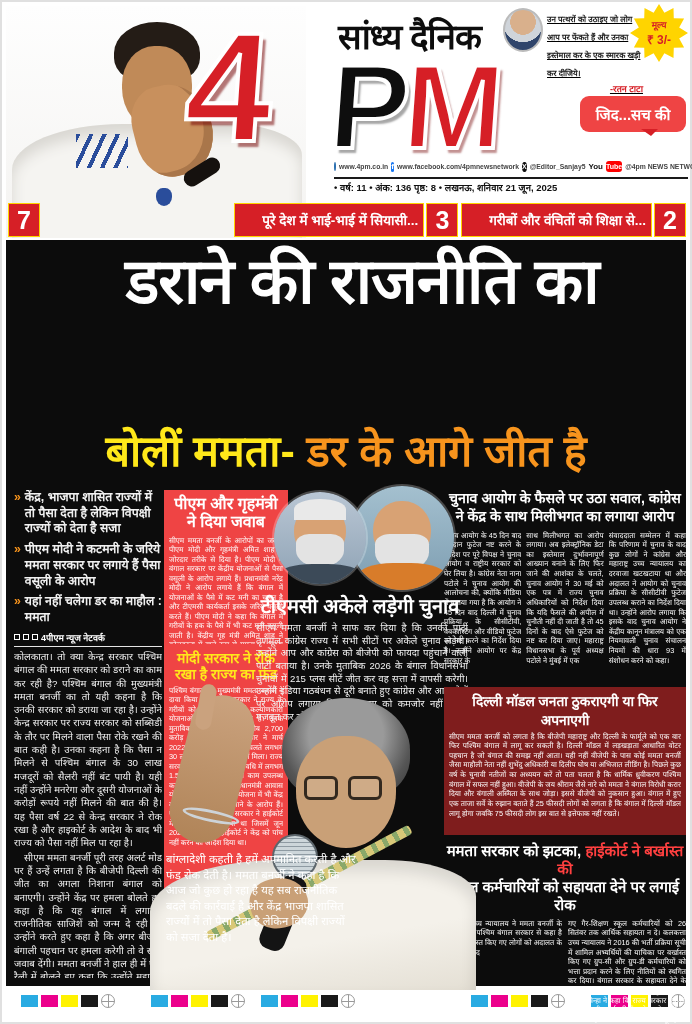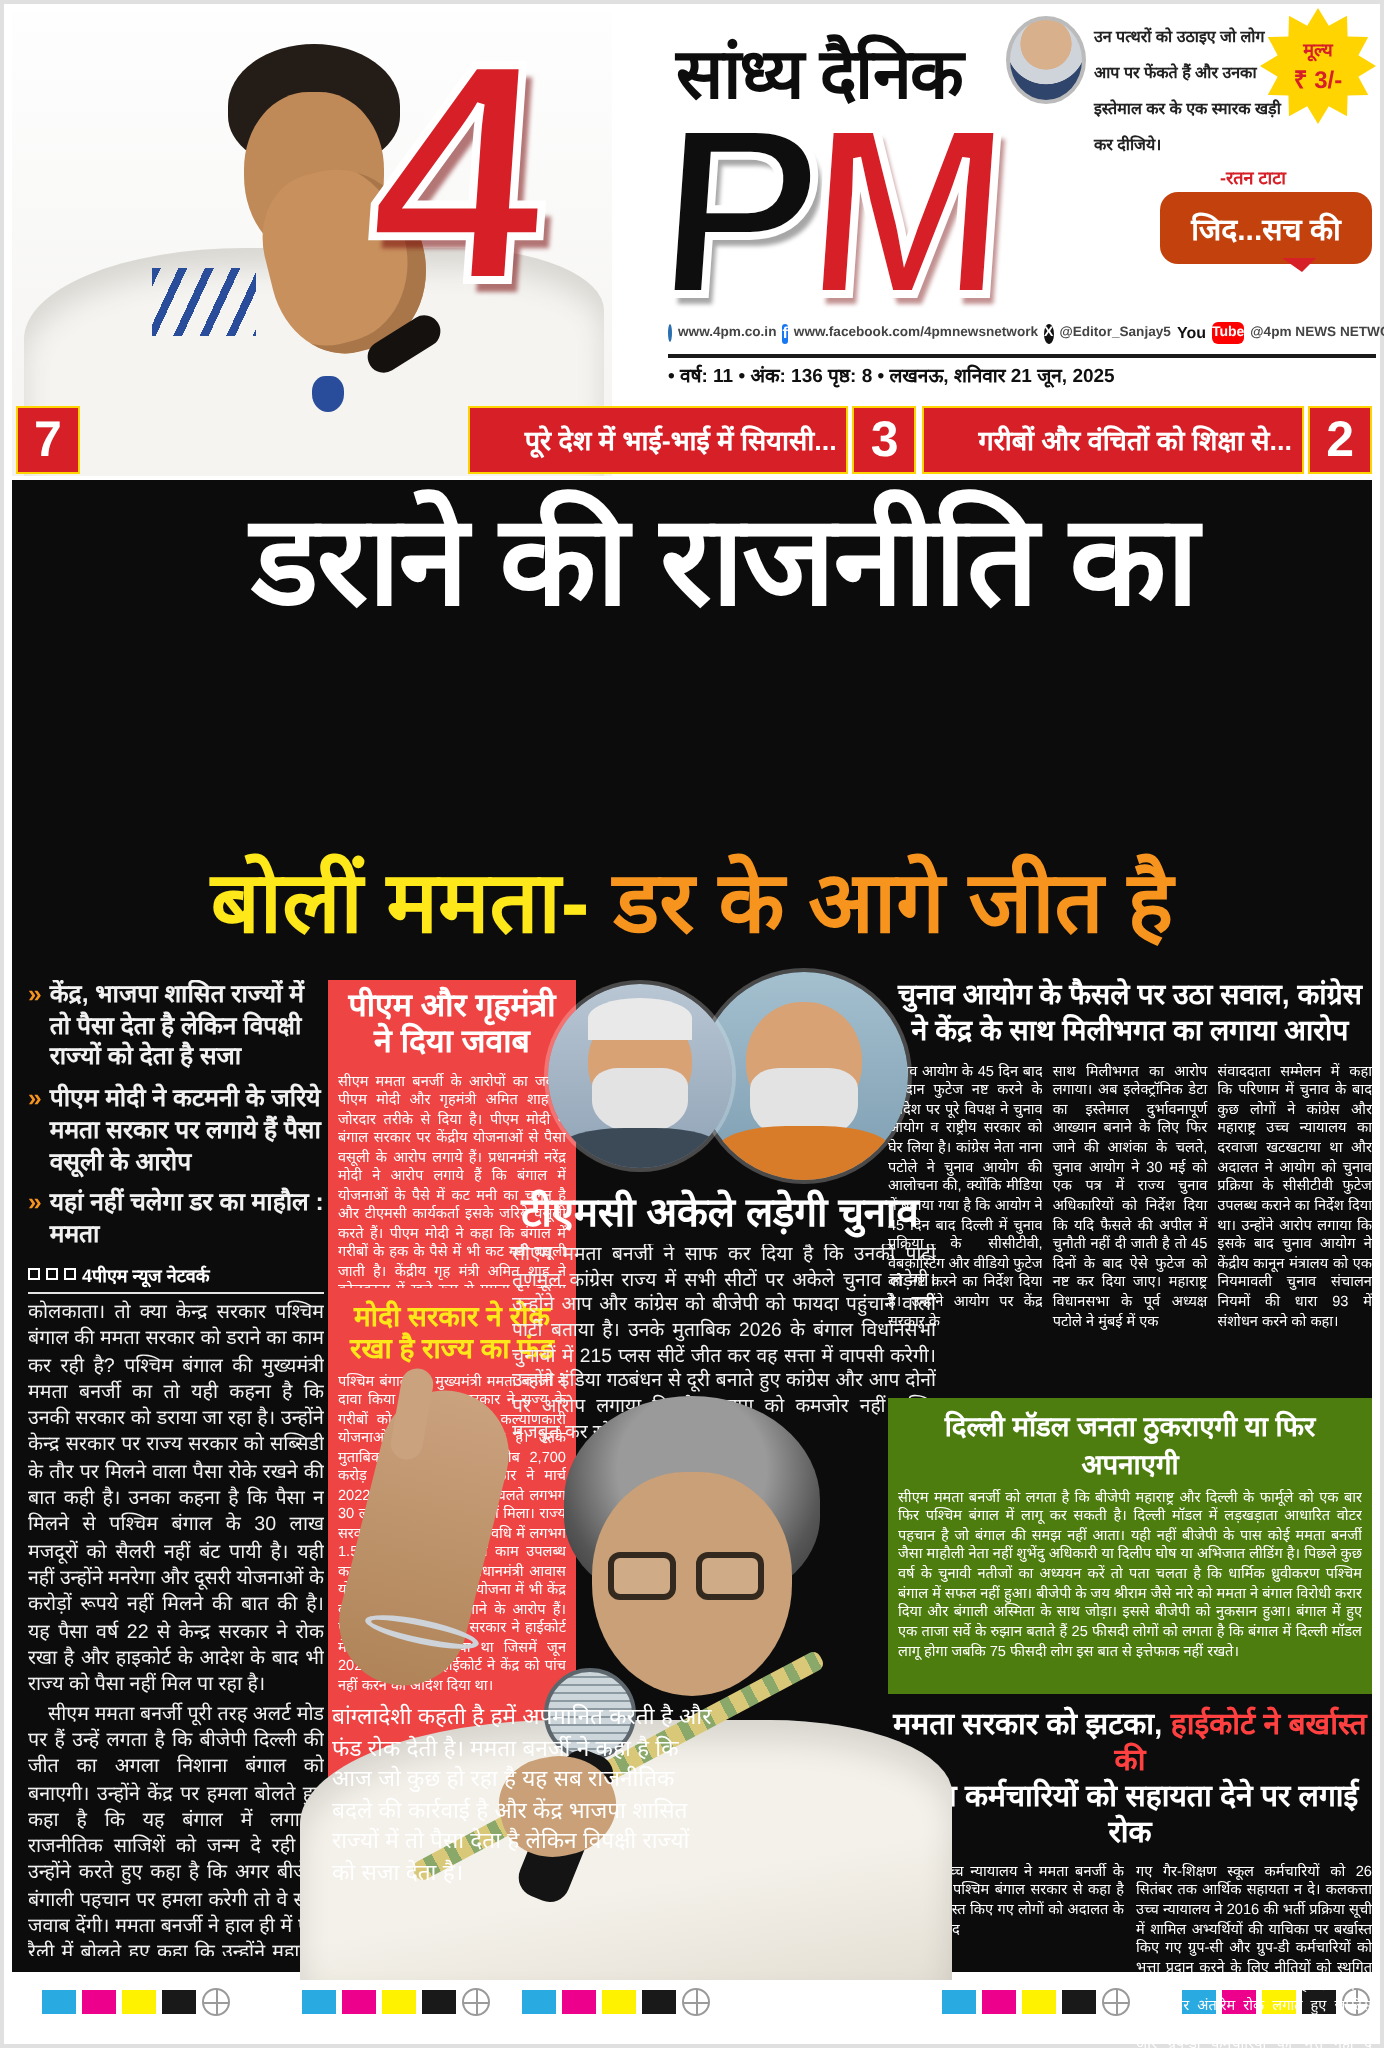--- a/index.html
+++ b/index.html
@@ -31,34 +31,34 @@
             color:#d61f26; -webkit-text-stroke:4px #fff; text-shadow:5px 6px 2px rgba(120,10,10,.55);
             transform:skewX(-4deg); z-index:3; }
   .logo-p { position:absolute; left:330px; top:46px; font-size:120px; line-height:1; font-weight:900;
             color:#0e0e0e; -webkit-text-stroke:4px #fff; text-shadow:4px 5px 2px rgba(0,0,0,.35);
             transform:skewX(-4deg); z-index:3; }
   .logo-m { position:absolute; left:404px; top:46px; font-size:120px; line-height:1; font-weight:900;
             color:#d61f26; -webkit-text-stroke:4px #fff; text-shadow:4px 5px 2px rgba(120,10,10,.45);
             transform:skewX(-4deg); z-index:3; }
 
   .quote-box { position:absolute; left:503px; top:8px; width:140px; height:78px; z-index:5;
-               display:flex; gap:4px; }
+               display:flex; gap:4px;text-decoration:underline; }
   .tata-photo { flex:0 0 40px; height:44px; border-radius:50%; border:2px solid #bbb;
                 background: radial-gradient(circle at 50% 30%, #d9b08c 0 38%, #cfd4da 39% 60%, #30456b 61%);
                 overflow:hidden; }
   .quote-text { font-size:8px; line-height:1.3; font-weight:bold; color:#222; }
   .quote-author { display:block; text-align:right; color:#d61f26; font-weight:900; font-size:9px; margin-top:2px; }
 
   .price-star { position:absolute; left:630px; top:4px; width:58px; height:58px; background:#ffd400; z-index:4;
     clip-path:polygon(100% 50%,84.8% 59.3%,93.3% 75%,75.5% 75.5%,75% 93.3%,59.3% 84.8%,50% 100%,40.7% 84.8%,25% 93.3%,24.5% 75.5%,6.7% 75%,15.2% 59.3%,0 50%,15.2% 40.7%,6.7% 25%,24.5% 24.5%,25% 6.7%,40.7% 15.2%,50% 0,59.3% 15.2%,75% 6.7%,75.5% 24.5%,93.3% 25%,84.8% 40.7%);
     display:flex; flex-direction:column; align-items:center; justify-content:center; }
   .price-label { font-size:9px; font-weight:900; color:#d61f26; }
   .price-value { font-size:12px; font-weight:900; color:#d61f26; }
 
-  .tagline { position:absolute; left:580px; top:96px; width:106px; height:36px; background:#c2410c;
+  .tagline { position:absolute; left:580px; top:96px; width:106px; height:36px; background:#ef4444;
              border-radius:9px; color:#fff; font-weight:900; font-size:15px; display:flex;
              align-items:center; justify-content:center; z-index:4; }
   .tagline::after { content:""; position:absolute; left:58%; bottom:-11px; border:7px solid transparent;
                     border-top-color:#d61f26; border-left-width:10px; }
 
   .social-row { position:absolute; left:334px; top:161px; width:354px; display:flex; align-items:center;
                 gap:3px; font-size:6.8px; font-weight:bold; color:#444; white-space:nowrap; }
   .ic-globe { width:9px; height:9px; border-radius:50%; border:1.5px solid #2a6fb0; display:inline-block;
               background:linear-gradient(#2a6fb0,#2a6fb0) center/100% 1px no-repeat; }
   .ic-fb { width:10px; height:10px; border-radius:2px; background:#1877f2; color:#fff; font-size:8px;
@@ -159,21 +159,21 @@
              box-shadow:inset 0 10px 16px rgba(0,0,0,.12); }
   .mm-border { position:absolute; left:40px; top:186px; width:230px; height:10px;
              background:repeating-linear-gradient(90deg,#d8c878 0 7px,#8aa86a 7px 12px);
              transform:rotate(-28deg); border-radius:4px; }
 
   
   .right-col { position:absolute; left:438px; top:250px; width:242px; height:492px; z-index:2; color:#fff; }
   .ec-head { font-weight:900; font-size:14.2px; line-height:1.25; text-align:center; margin-bottom:5px; }
   .ec-cols { display:flex; gap:5px; height:146px; overflow:hidden; }
   .ec-cols div { flex:1; font-size:7.3px; line-height:1.32; text-align:justify; overflow:hidden; }
-  .delhi-box { margin-top:22px; background:#4d7c0f; padding:4px 5px 5px; }
+  .delhi-box { margin-top:10px; background:#7f1d1d; padding:4px 5px 5px; }
   .delhi-head { font-weight:900; font-size:13.8px; text-align:center; color:#fff; margin-bottom:3px; }
   .delhi-body { font-size:7.3px; line-height:1.32; text-align:justify; height:98px; overflow:hidden; }
   .hc-head { margin-top:7px; font-weight:900; font-size:15px; line-height:1.22; text-align:center; }
   .hc-red { color:#ff4040; }
   .hc-cols { display:flex; gap:6px; margin-top:4px; height:116px; overflow:hidden; }
   .hc-cols div { flex:1; font-size:7.3px; line-height:1.32; text-align:justify; overflow:hidden; }
 
   
   .footer { position:absolute; left:6px; top:986px; width:680px; height:32px; background:#fff; }
   .reg-group { position:absolute; top:8px; display:flex; gap:3px; align-items:center; }

